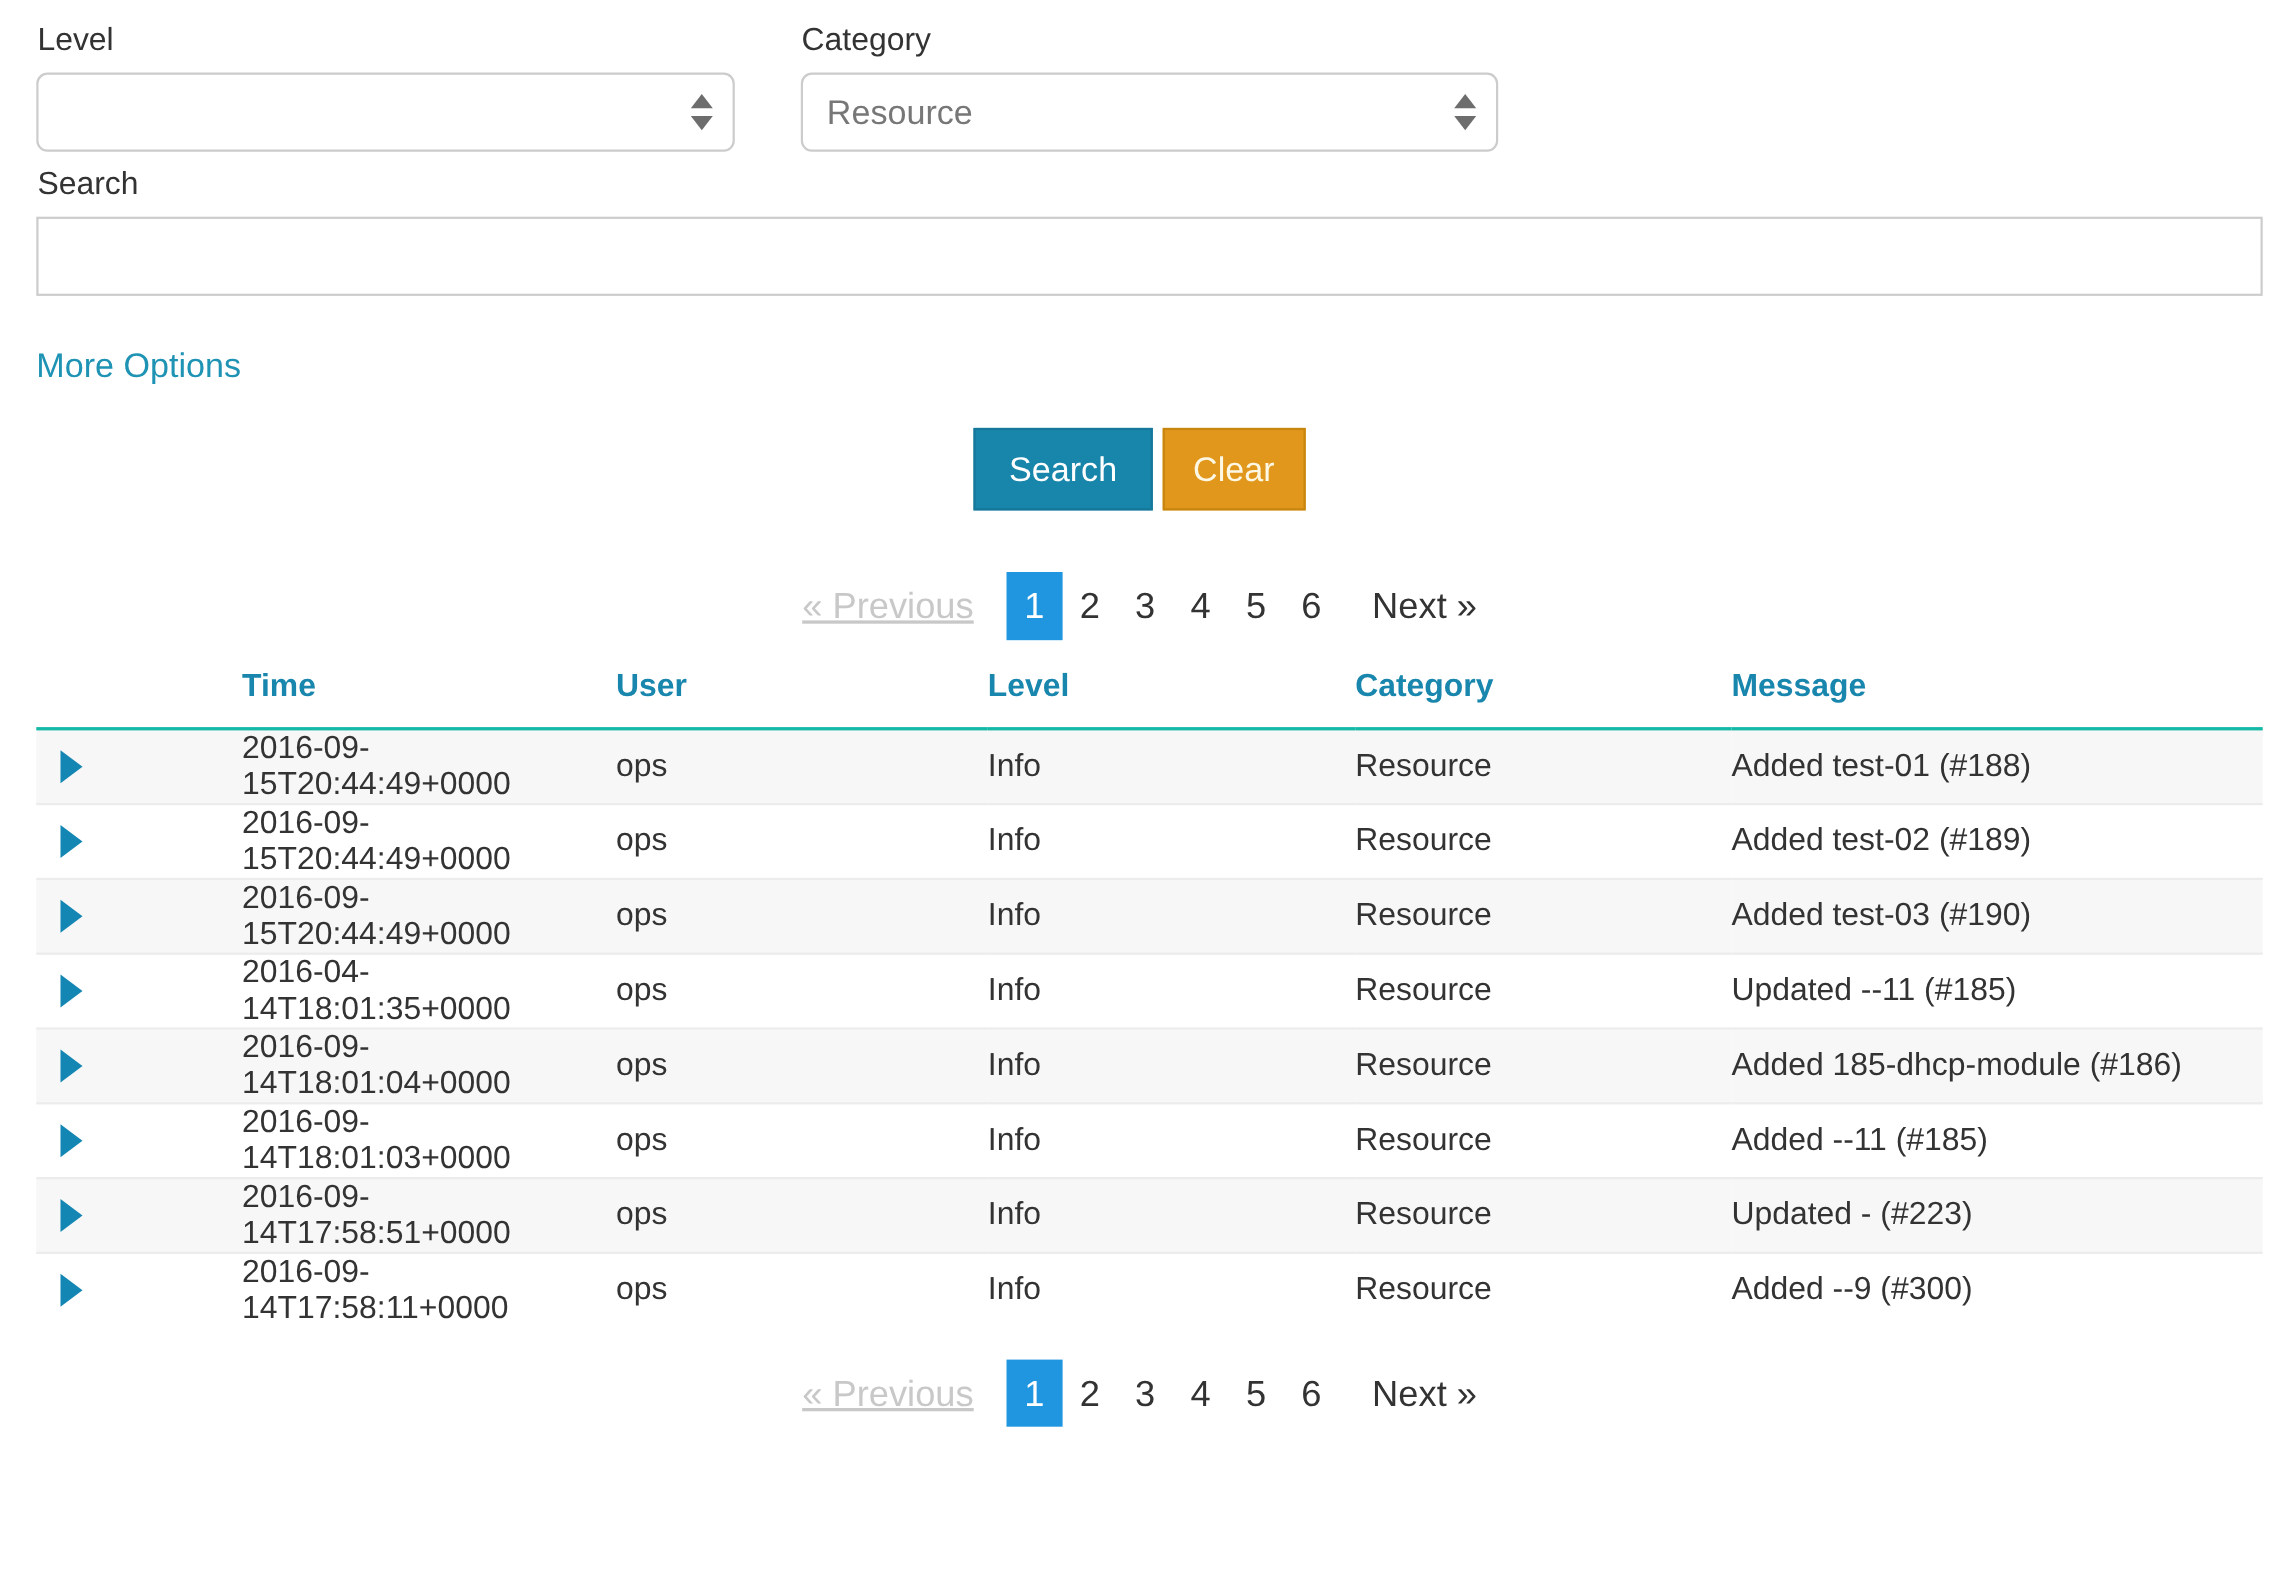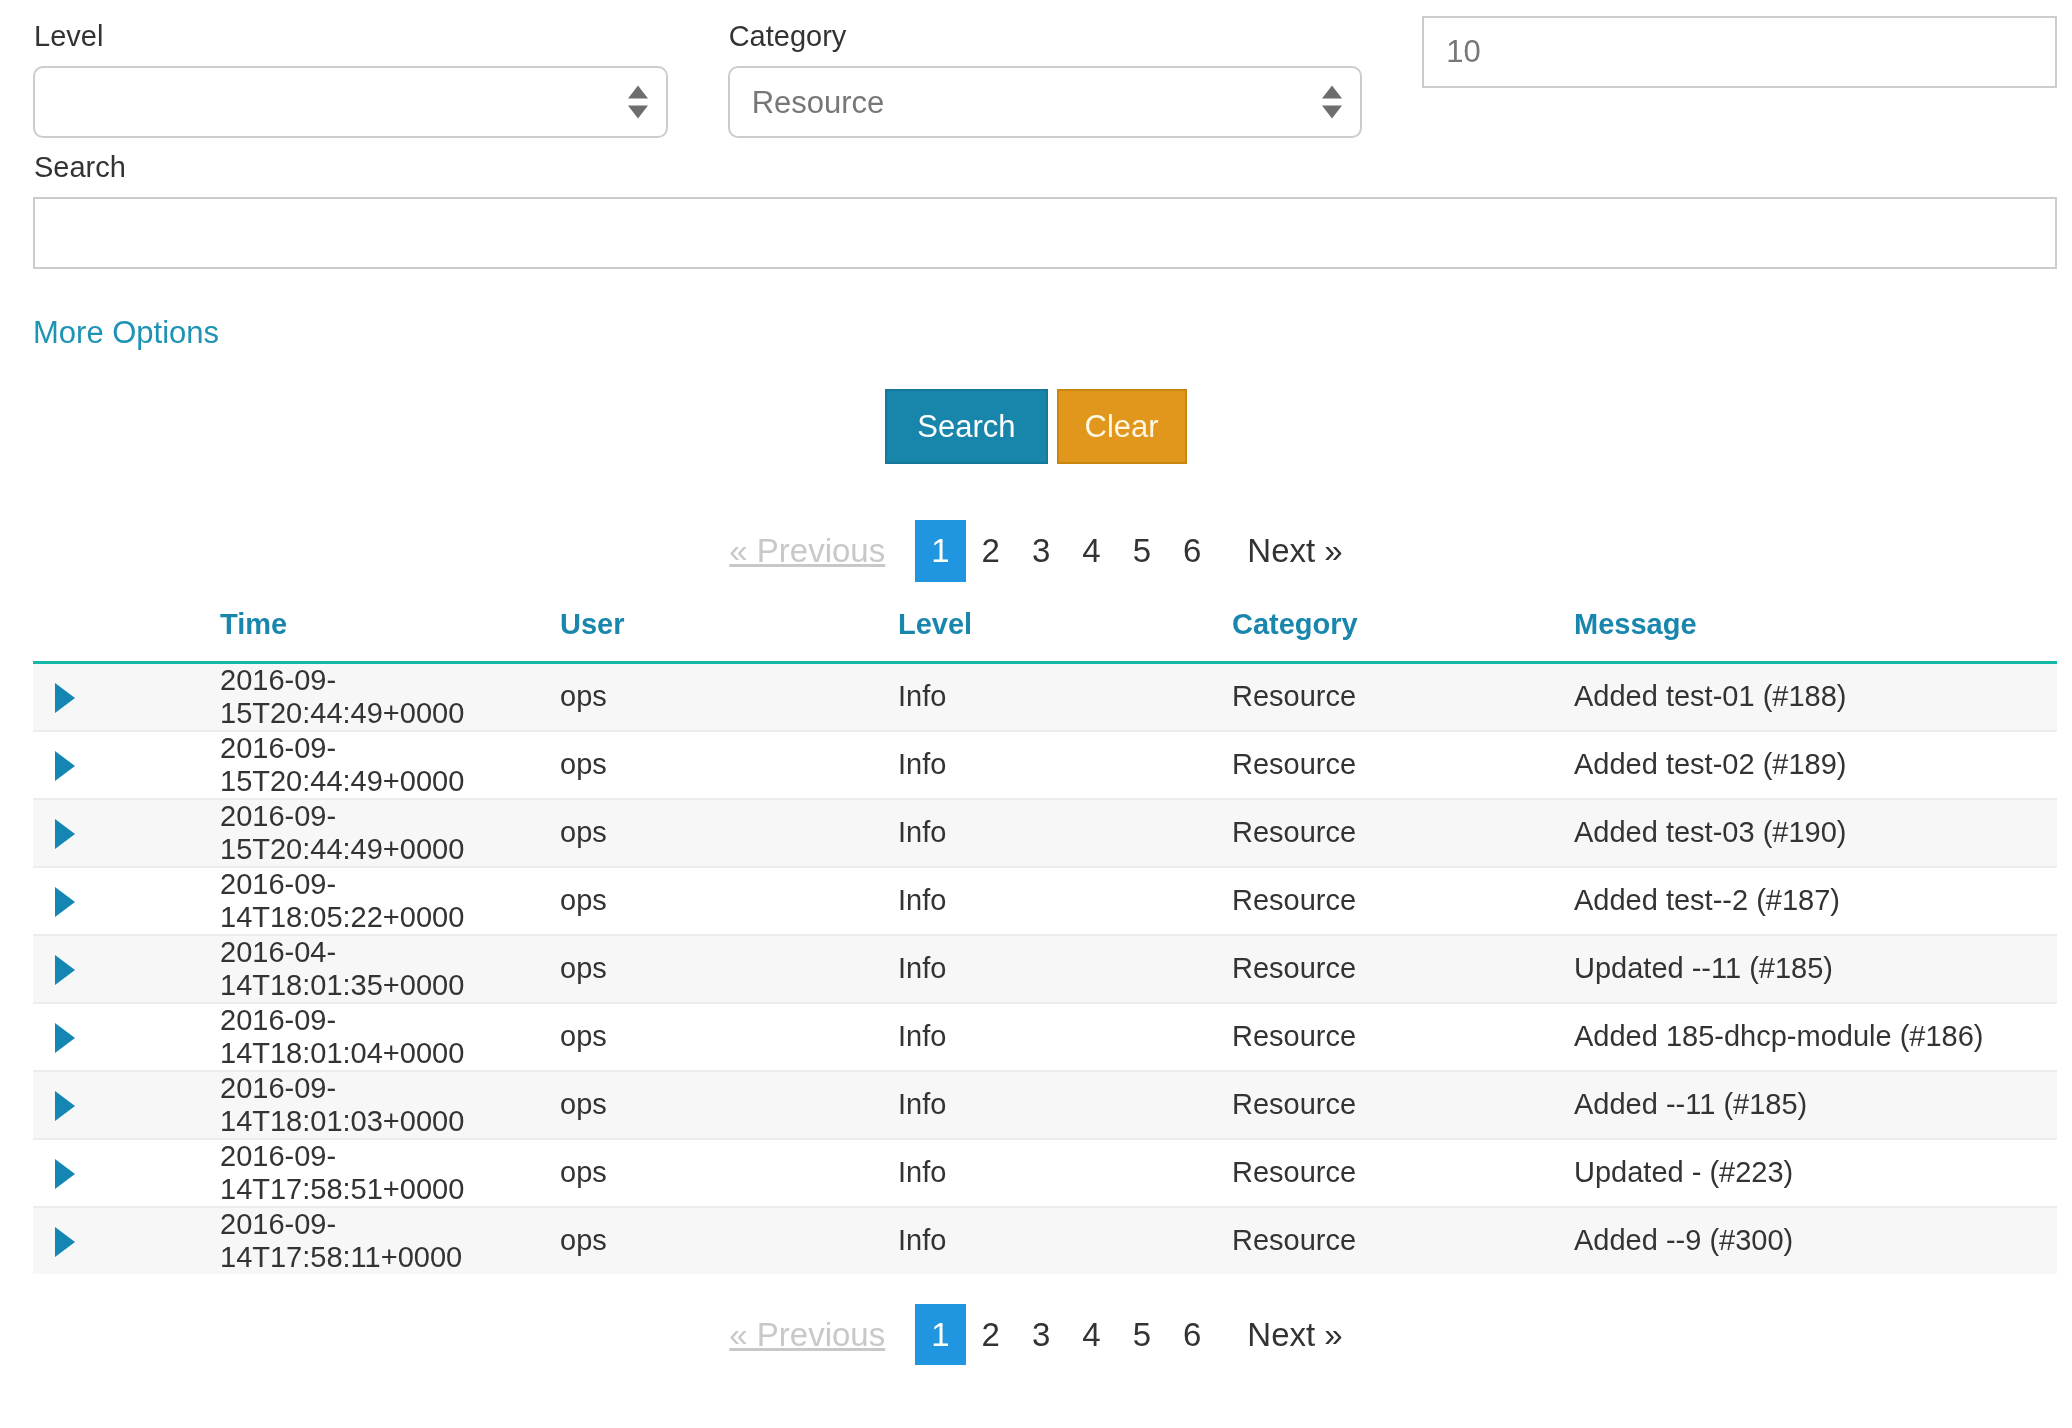--- a/index.html
+++ b/index.html
@@ -175,21 +175,20 @@
         <option>Resource</option>
       </select>
       <span class="stepper">
           <i class="up"></i>
           <i class="down"></i>
         </span>
     </div>
   </div>
 
   <div class="field">
-    <input class="control" type="text" value="10" style="">
   </div>
 </div>
 
 <div class="search-section">
   <label class="field-label">Search</label>
   <input class="control" type="text" value="" style="">
 </div>
 
 <div class="more-options-row">
   <a class="more-options">More Options</a>
@@ -260,28 +259,20 @@
 
       <tr>
         <td><span class="expand-icon"></span></td>
         <td>2016-09-15T20:44:49+0000</td>
         <td>ops</td>
         <td>Info</td>
         <td>Resource</td>
         <td>Added test-03 (#190)</td>
       </tr>
 
-      <tr>
-        <td><span class="expand-icon"></span></td>
-        <td>2016-09-14T18:05:22+0000</td>
-        <td>ops</td>
-        <td>Info</td>
-        <td>Resource</td>
-        <td>Added test--2 (#187)</td>
-      </tr>
 
       <tr>
         <td><span class="expand-icon"></span></td>
         <td>2016-04-14T18:01:35+0000</td>
         <td>ops</td>
         <td>Info</td>
         <td>Resource</td>
         <td>Updated --11 (#185)</td>
       </tr>
 

